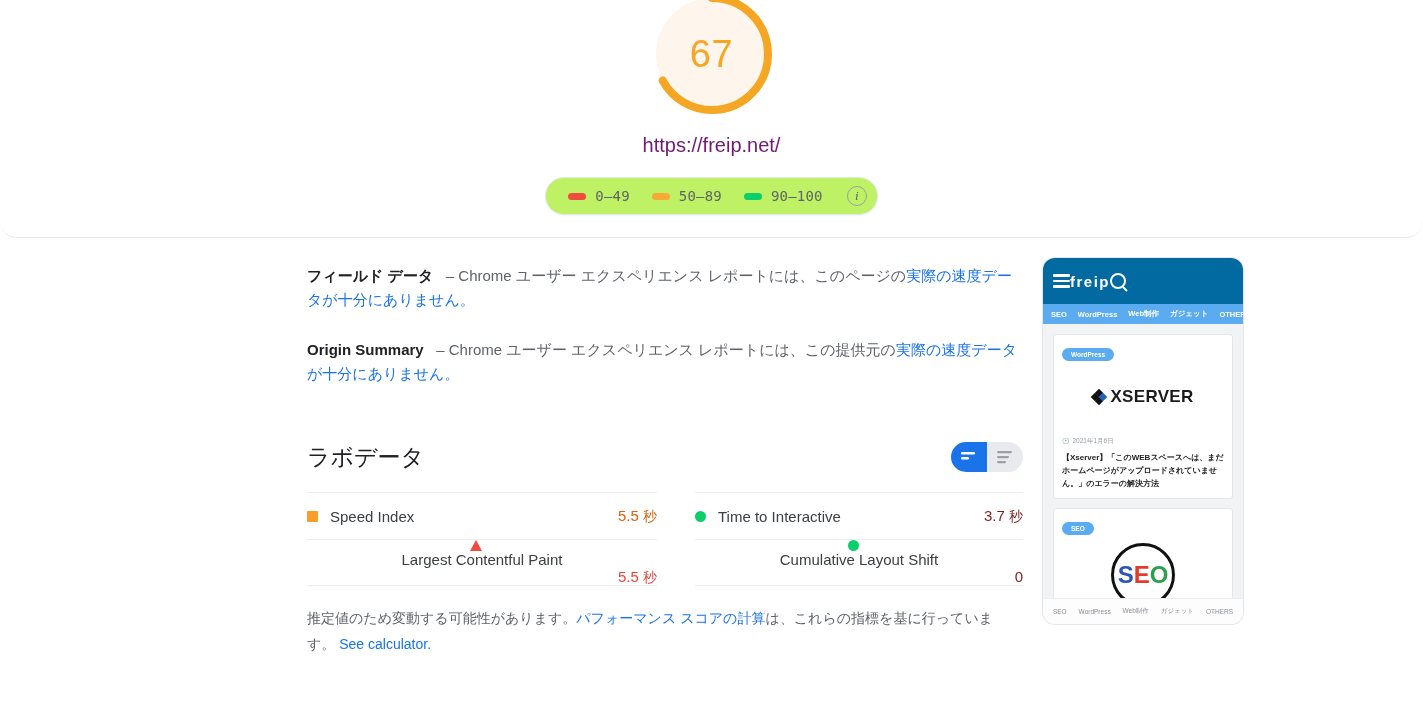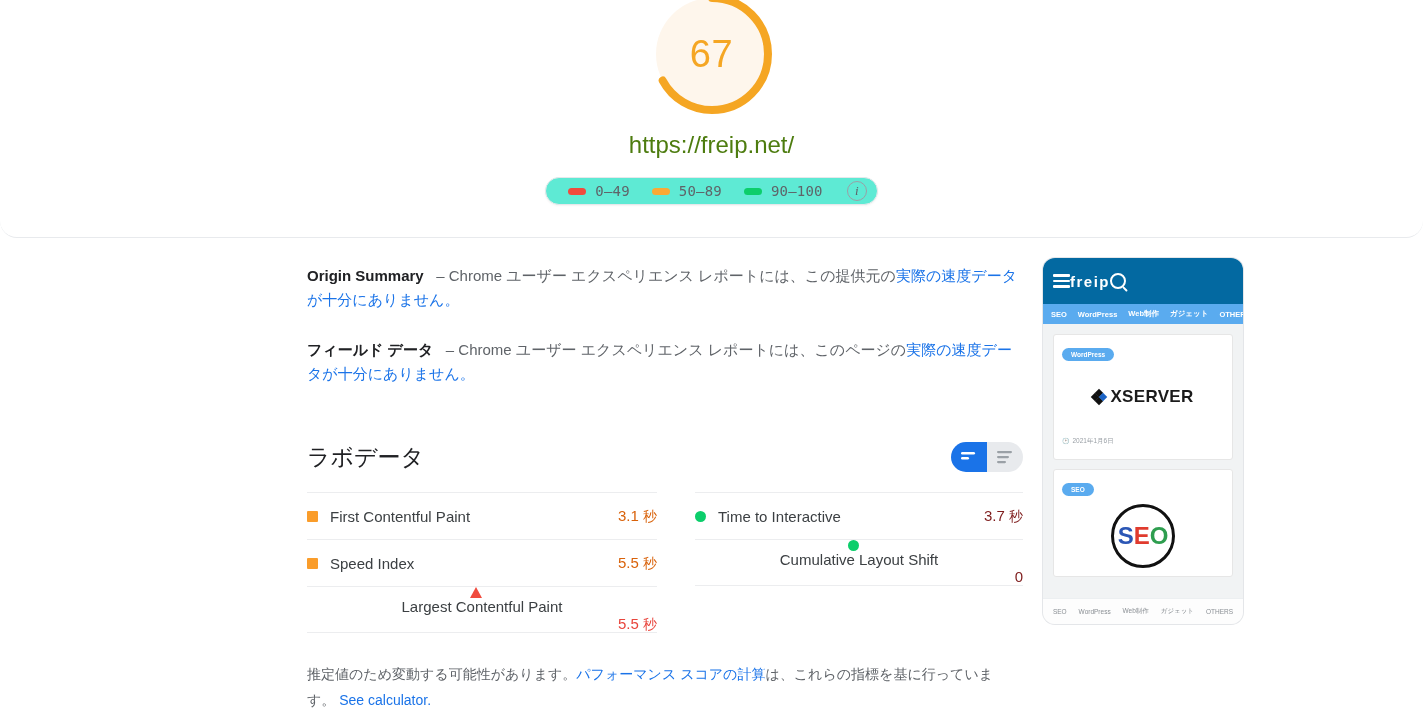--- a/index.html
+++ b/index.html
@@ -44,35 +44,35 @@
     display: flex;
     align-items: center;
     justify-content: center;
     font-size: 38px;
     line-height: 1;
     letter-spacing: 0.5px;
     color: #f5a623;
   }
   #score-url {
     margin-top: 13px;
-    font-size: 24px;
+    font-size: 20px;
     line-height: 28px;
-    color: #4d7c0f;
+    color: #701a75;
     font-weight: 400;
   }
   #legend {
     margin-top: 18px;
-    height: 28px;
+    height: 38px;
     display: inline-flex;
     align-items: center;
     gap: 0;
     border: 1px solid #e6e8eb;
     border-radius: 20px;
     padding: 0 10px 0 22px;
-    background: #5eead4;
+    background: #bef264;
     box-shadow: 0 1px 2px rgba(60,64,67,.06);
   }
   .legend-item {
     display: inline-flex;
     align-items: center;
     margin-right: 22px;
   }
   .legend-swatch {
     width: 18px;
     height: 7px;
@@ -204,21 +204,21 @@
     margin-left: auto;
     font-size: 15px;
     white-space: nowrap;
   }
   .v-orange { color: #d9620a; }
   .v-red { color: #e8453c; }
   .v-green { color: #7f1d1d; }
   .v-unit { font-size: 14px; }
 
   #lab-footnote {
-    margin-top: 28px;
+    margin-top: 19px;
     font-size: 14px;
     line-height: 26px;
     color: #5f6368;
     width: 716px;
   }
 
   
   #thumb-col {
     position: absolute;
     left: 1043px;
@@ -408,30 +408,30 @@
       <span class="legend-label">90–100</span>
     </span>
     <span id="legend-info">i</span>
   </div>
 </section>
 
 <div id="report-body">
 
   <div id="content-col">
 
+    <p class="para" id="field-data-para">
+      <strong>フィールド データ</strong>
+      <span class="dash">&nbsp;&nbsp;</span><span class="dash">–</span>
+      <span class="muted">Chrome ユーザー エクスペリエンス レポートには、このページの</span><a class="link" href="#">実際の速度データが十分にありません。</a>
+    </p>
+
     <p class="para" id="origin-summary-para">
       <strong>Origin Summary</strong>
       <span class="dash">&nbsp;&nbsp;</span><span class="dash">–</span>
       <span class="muted">Chrome ユーザー エクスペリエンス レポートには、この提供元の</span><a class="link" href="#">実際の速度データが十分にありません。</a>
-    </p>
-
-    <p class="para" id="field-data-para">
-      <strong>フィールド データ</strong>
-      <span class="dash">&nbsp;&nbsp;</span><span class="dash">–</span>
-      <span class="muted">Chrome ユーザー エクスペリエンス レポートには、このページの</span><a class="link" href="#">実際の速度データが十分にありません。</a>
     </p>
 
     <div id="lab-head">
       <h2 id="lab-title">ラボデータ</h2>
       <div id="view-toggle">
         <span class="toggle-btn active">
           <svg width="17" height="12" viewBox="0 0 17 12">
             <rect x="0" y="1" width="14" height="2.4" rx="1.2" fill="#ffffff"></rect>
             <rect x="0" y="6" width="8" height="2.4" rx="1.2" fill="#ffffff"></rect>
           </svg>
@@ -443,25 +443,20 @@
             <rect x="0" y="10" width="9" height="2.2" rx="1.1" fill="#9aa0a6"></rect>
           </svg>
         </span>
       </div>
     </div>
 
     <div id="metrics-grid">
 
       <div class="metric-col">
 
-        <div class="metric-row">
-          <span class="metric-icon ic-square"></span>
-          <span class="metric-label">First Contentful Paint</span>
-          <span class="metric-value v-orange"><span>3.1</span> <span class="v-unit">秒</span></span>
-        </div>
 
         <div class="metric-row">
           <span class="metric-icon ic-square"></span>
           <span class="metric-label">Speed Index</span>
           <span class="metric-value v-orange"><span>5.5</span> <span class="v-unit">秒</span></span>
         </div>
 
         <div class="metric-row last">
           <span class="metric-icon ic-triangle"></span>
           <span class="metric-label">Largest Contentful Paint</span>
@@ -514,20 +509,21 @@
         <span>ガジェット</span>
         <span>OTHERS</span>
       </div>
 
       <div class="phone-card">
         <span class="phone-tag">WordPress</span>
         <div id="xserver-logo">
           <span class="mark"><i></i><i></i><i></i><i></i></span><span>XSERVER</span>
         </div>
         <div class="phone-date">2021年1月6日</div>
+        <div class="phone-post-title">【Xserver】「このWEBスペースへは、まだホームページがアップロードされていません。」のエラーの解決方法</div>
       </div>
 
       <div class="phone-card" id="seo-badge-card">
         <span class="phone-tag">SEO</span>
         <div id="seo-circle">
           <b>S</b>
             <b>E</b>
             <b>O</b>
         </div>
       </div>

